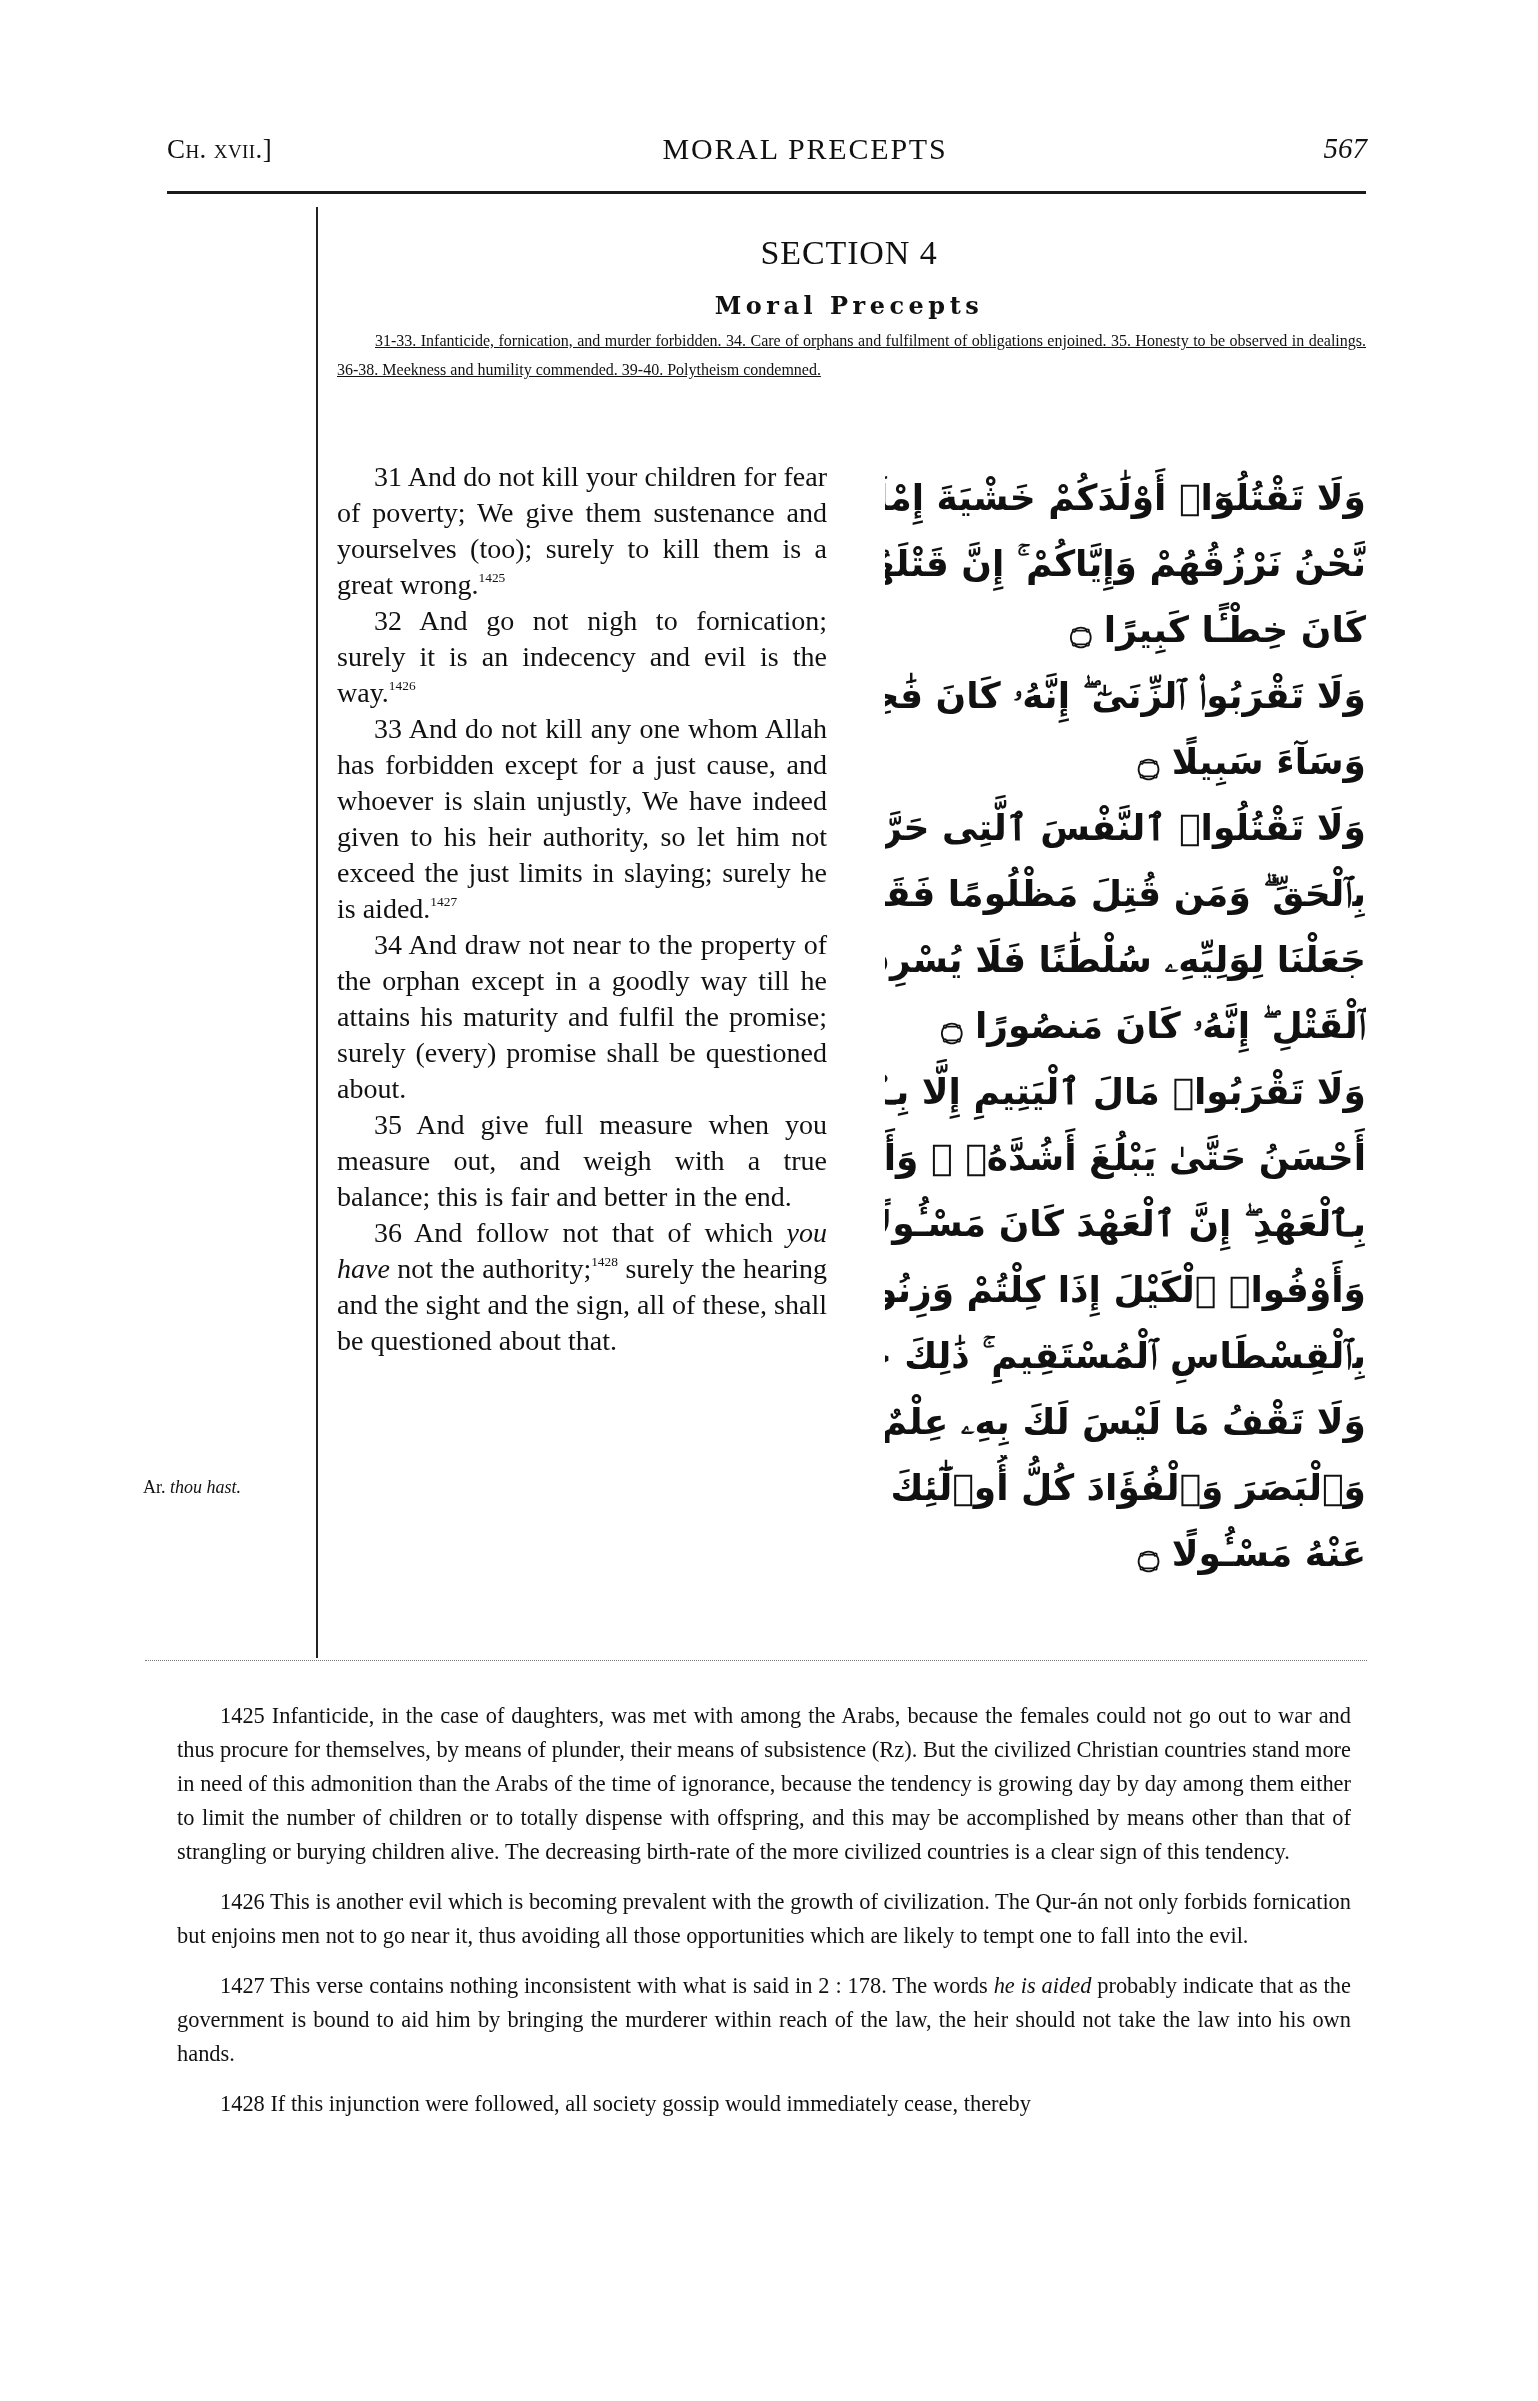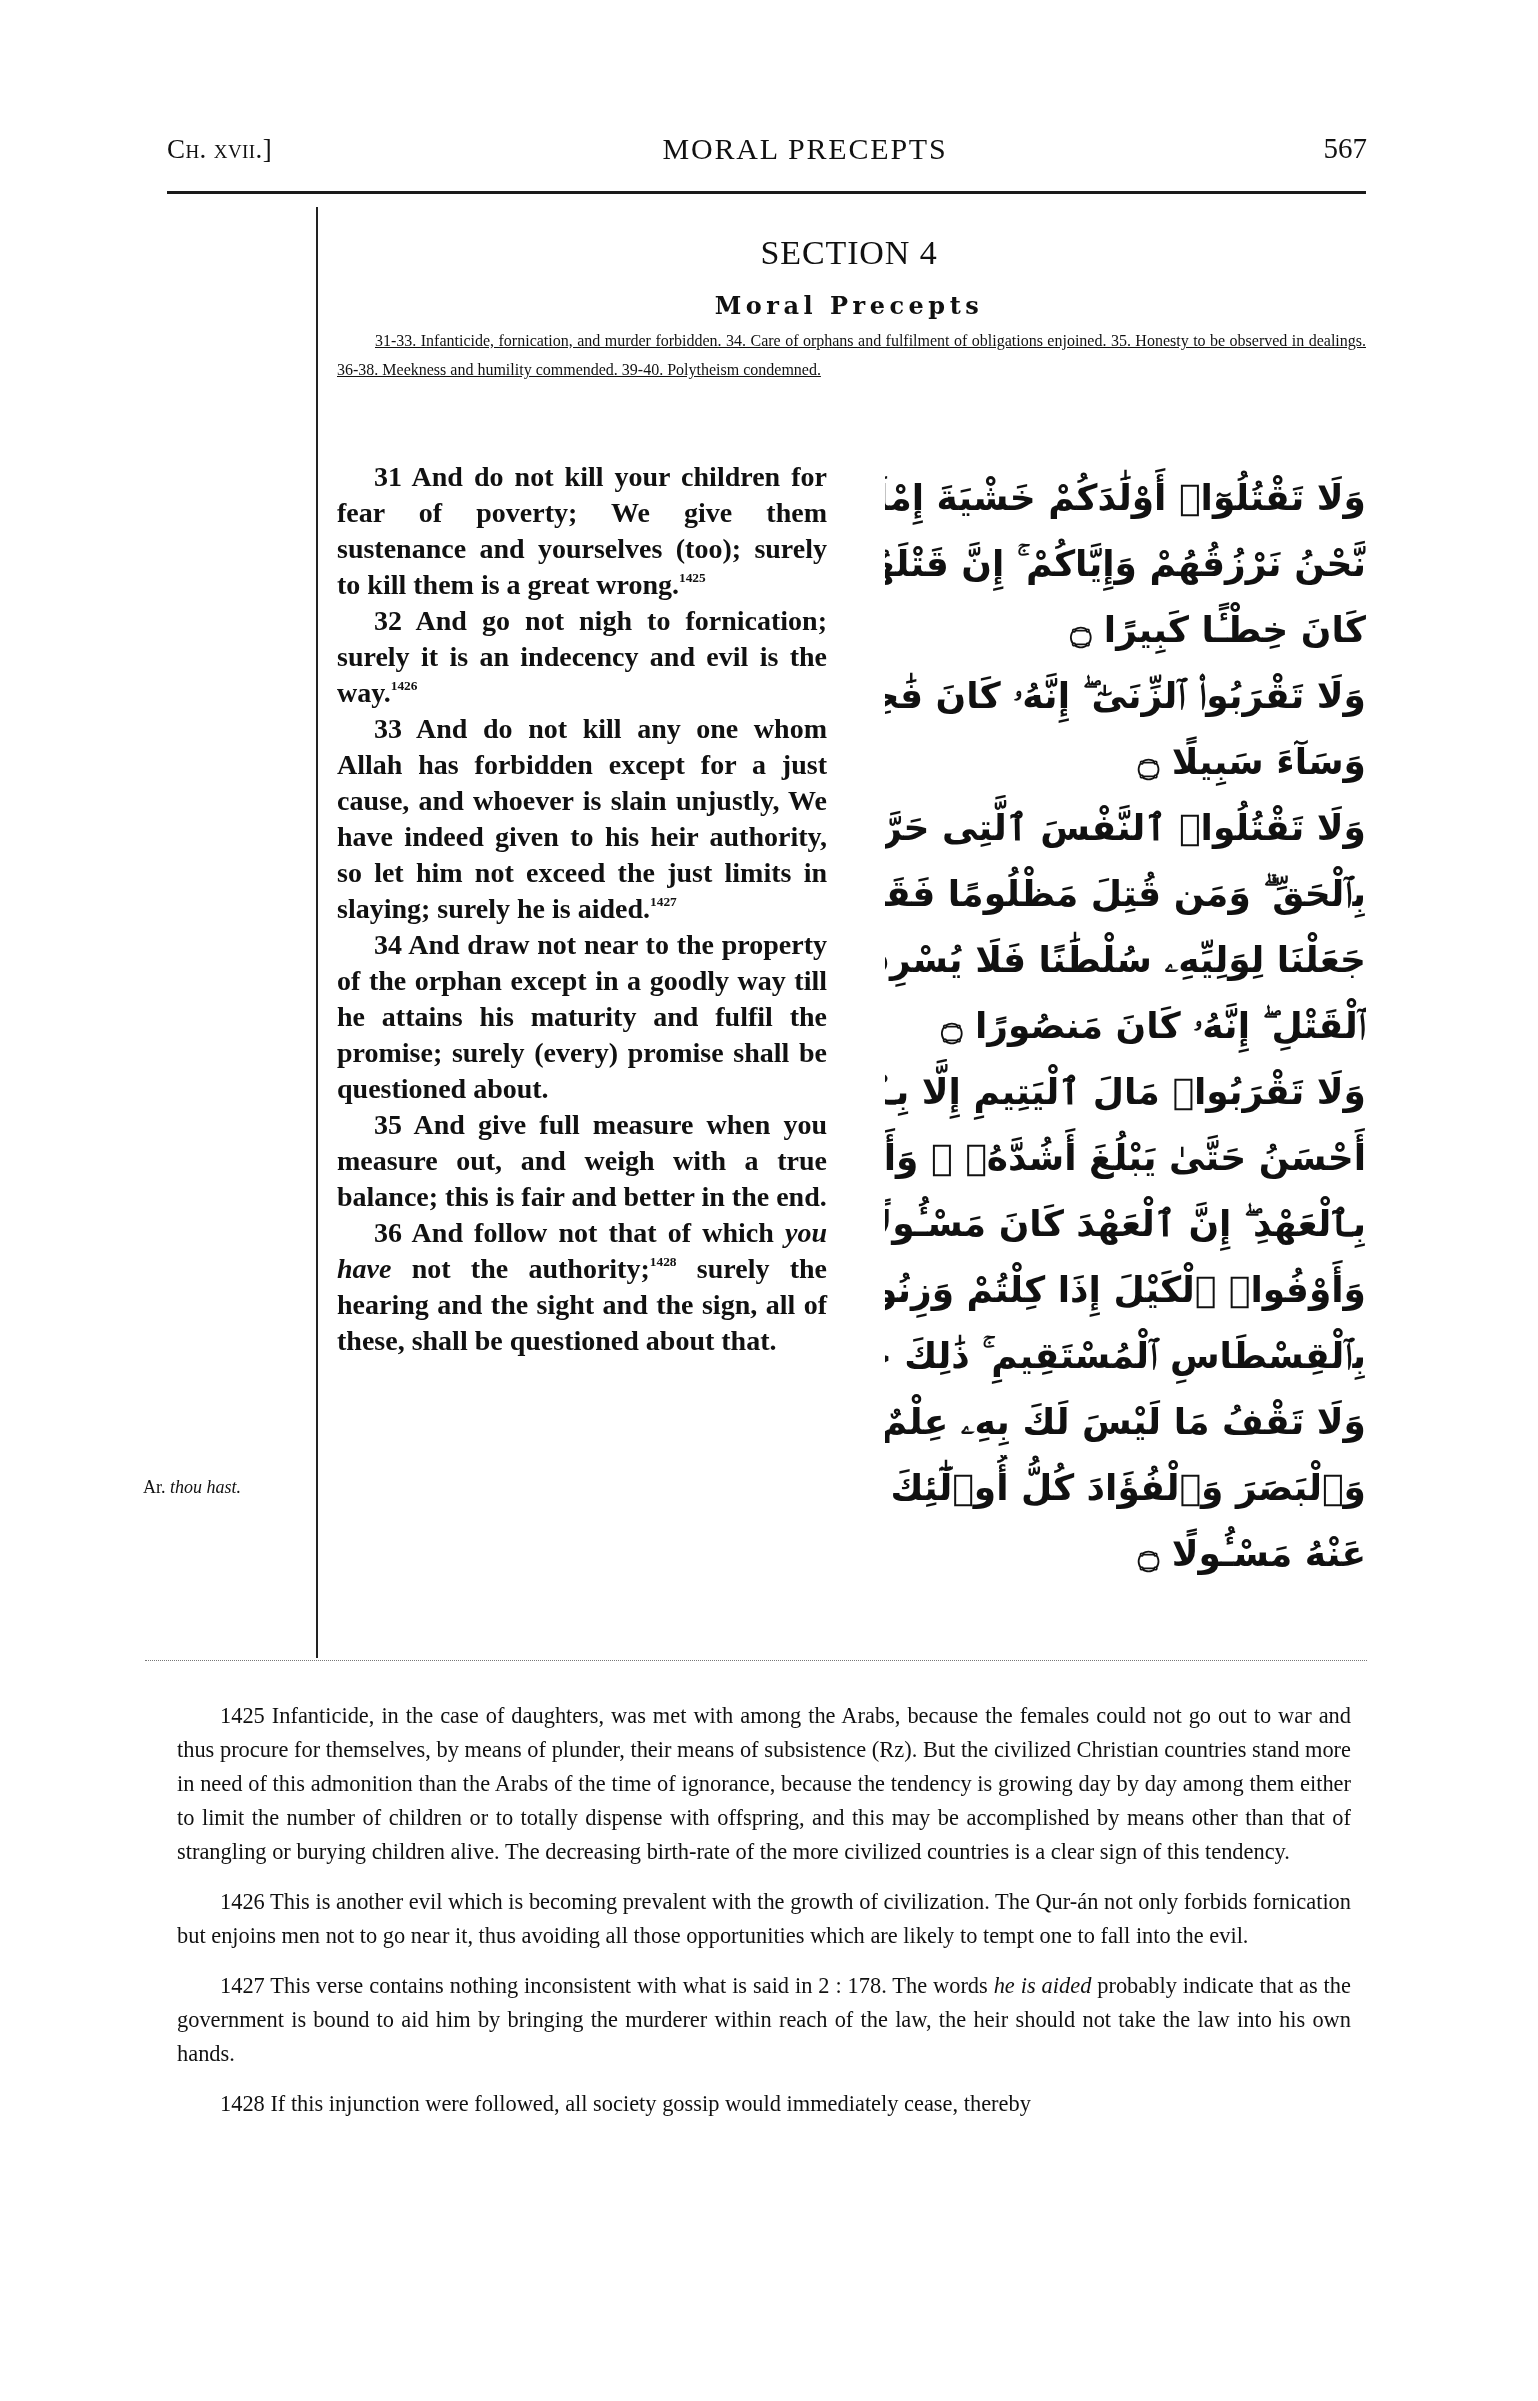--- a/index.html
+++ b/index.html
@@ -2,33 +2,33 @@
 <html style="font-size:14.3px"><head>
 <meta charset="utf-8">
 <style>
   html, body { margin: 0; padding: 0; background: #ffffff; }
   body { width: 1538px; height: 2401px; position: relative; overflow: hidden; color: #111; font-family: "Liberation Serif", "DejaVu Serif", serif; }
   .abs { position: absolute; }
 
   
   .run-left { left: 167px; top: 134px; font-size: 27px; letter-spacing: 0.4px; font-variant: small-caps; }
   .run-center { left: 501px; width: 608px; top: 132px; text-align: center; font-size: 30px; letter-spacing: 1.8px; }
-  .run-right { left: 1270px; width: 97px; top: 132px; text-align: right; font-size: 29px; }
+  .run-right { left: 1270px; width: 97px; top: 132px; text-align: right; font-size: 29px; font-style: italic; }
   .head-rule { left: 167px; top: 191px; width: 1199px; height: 2.7px; background: #1a1a1a; }
   .vrule { left: 316px; top: 207px; width: 1.8px; height: 1451px; background: #222; }
 
   
   .section-title { left: 331px; width: 1036px; top: 234px; text-align: center; font-size: 34px; letter-spacing: 0.9px; }
   .section-sub { left: 331px; width: 1036px; top: 291px; text-align: center; font-size: 24px; font-weight: bold; letter-spacing: 4.5px; font-family: "DejaVu Serif", serif; }
 
   .summary { left: 337px; width: 1029px; top: 326px; font-size: 16px; line-height: 29px; text-align: justify; text-indent: 38px; text-decoration: underline; }
 
   
   .verses { left: 337px; width: 490px; top: 459px; font-size: 28px; line-height: 36px; text-align: justify; }
-  .verses p { margin: 0; text-indent: 37px; font-weight: bold; }
+  .verses p { margin: 0; text-indent: 37px; }
   .verses sup { font-size: 13.4px; line-height: 0; vertical-align: 12.5px; }
   .verses i { font-style: italic; }
 
   
   .arabic { left: 885px; width: 481px; top: 465px; direction: rtl; font-family: "DejaVu Sans", sans-serif; font-size: 36px; font-weight: bold; line-height: 66px; }
   .arabic .ar-line { display: block; white-space: nowrap; text-align: right; overflow: hidden; }
 
   
   .margin-note { left: 143px; top: 1478px; width: 107px; font-size: 18px; line-height: 19.7px; text-align: left; }
   .margin-note i { font-style: italic; }

